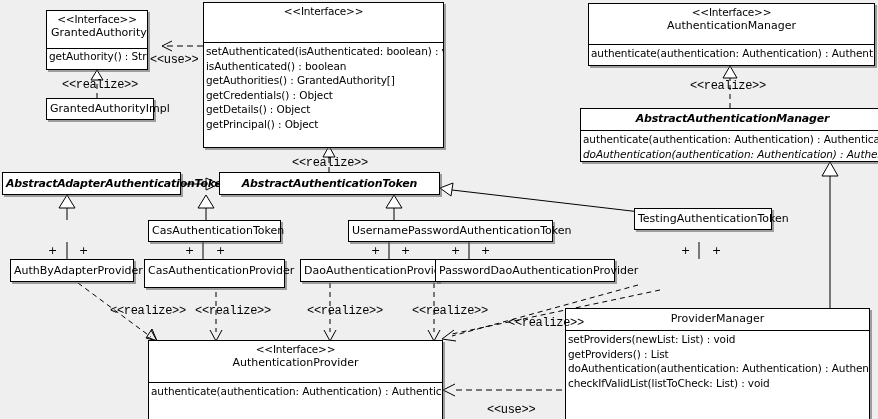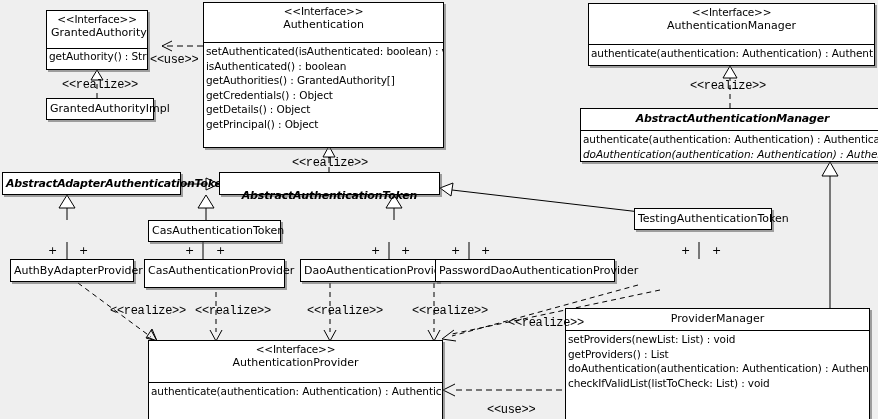--- a/index.html
+++ b/index.html
@@ -252,21 +252,20 @@
     </div>
   </div>
 
   <div class="uml-box" style="left:46px;top:98px;width:108px;height:22px;">
     <div class="compartment simple-name">GrantedAuthorityImpl</div>
   </div>
 
   <div class="uml-box" style="left:203px;top:2px;width:241px;height:146px;">
     <div class="compartment head" style="height:39px;">
       <span class="stereo">&lt;&lt;Interface&gt;&gt;</span>
-      <span class="cname">Authentication</span>
     </div>
     <div class="compartment members" style="height:106px;padding-top:1px;">
       <div class="member">setAuthenticated(isAuthenticated: boolean) : void</div>
       <div class="member">isAuthenticated() : boolean</div>
       <div class="member">getAuthorities() : GrantedAuthority[]</div>
       <div class="member">getCredentials() : Object</div>
       <div class="member">getDetails() : Object</div>
       <div class="member">getPrincipal() : Object</div>
     </div>
   </div>
@@ -291,30 +290,33 @@
     </div>
   </div>
 
   <div class="uml-box" style="left:2px;top:172px;width:179px;height:23px;">
     <div class="compartment simple-name" style="line-height:22px;">
       <span class="cname abstract" style="display:inline;">AbstractAdapterAuthenticationToken</span>
     </div>
   </div>
 
   <div class="uml-box" style="left:219px;top:172px;width:221px;height:23px;">
-    <div class="compartment simple-name" style="line-height:22px;margin-top:12px;">
+    <div class="compartment simple-name" style="line-height:22px;">
       <span class="cname abstract" style="display:inline;">AbstractAuthenticationToken</span>
     </div>
   </div>
 
 
   <div class="uml-box" style="left:148px;top:220px;width:133px;height:22px;">
     <div class="compartment simple-name">CasAuthenticationToken</div>
   </div>
 
+  <div class="uml-box" style="left:348px;top:220px;width:205px;height:22px;">
+    <div class="compartment simple-name">UsernamePasswordAuthenticationToken</div>
+  </div>
 
   <div class="uml-box" style="left:634px;top:208px;width:138px;height:22px;">
     <div class="compartment simple-name">TestingAuthenticationToken</div>
   </div>
 
   <div class="uml-box" style="left:10px;top:259px;width:124px;height:23px;">
     <div class="compartment simple-name" style="line-height:21px;">AuthByAdapterProvider</div>
   </div>
 
   <div class="uml-box" style="left:144px;top:259px;width:141px;height:29px;">

